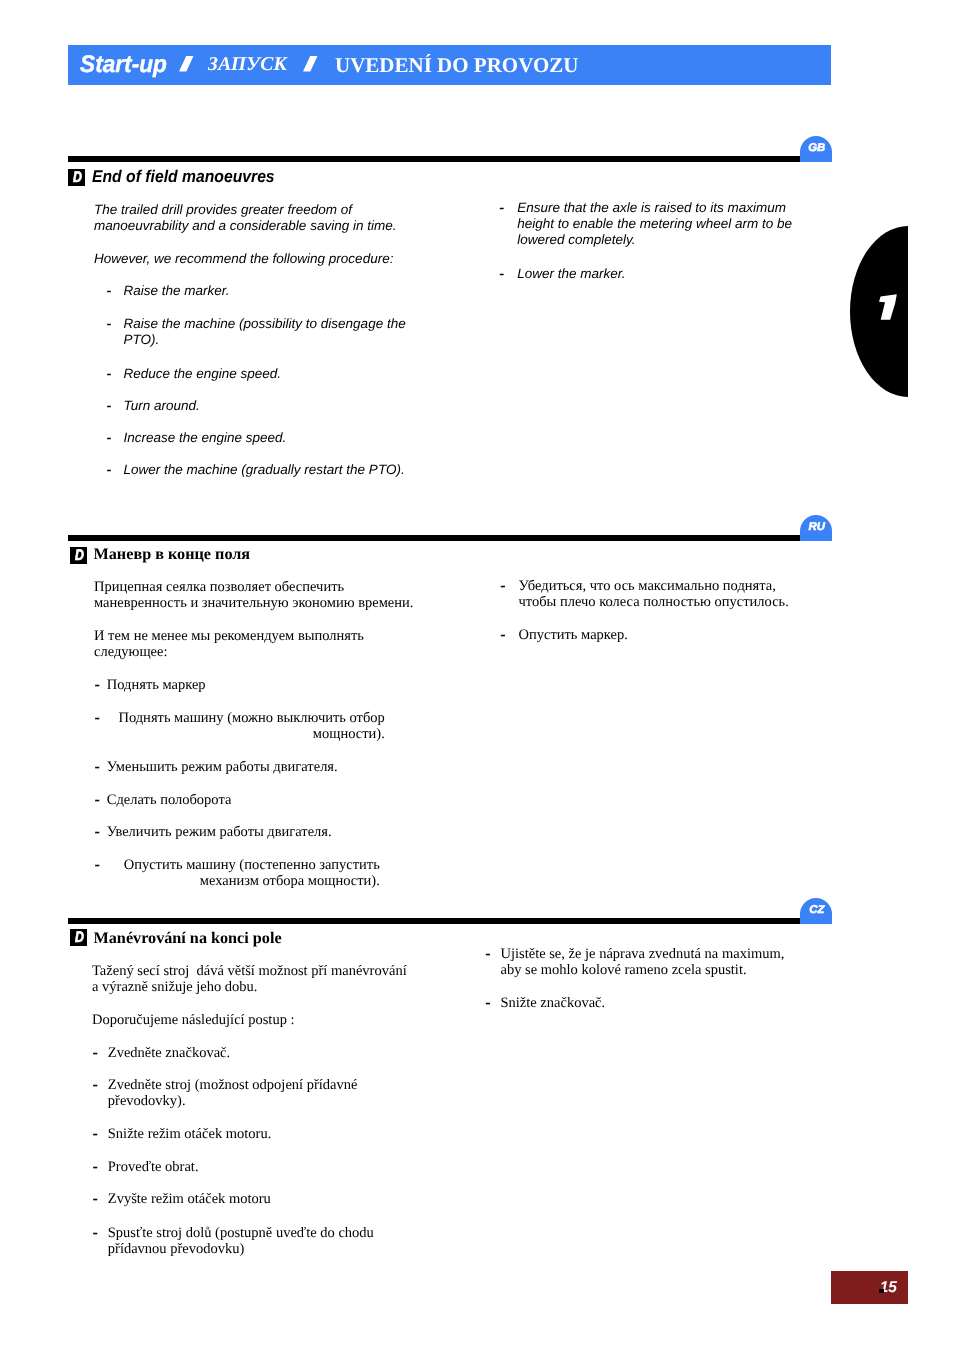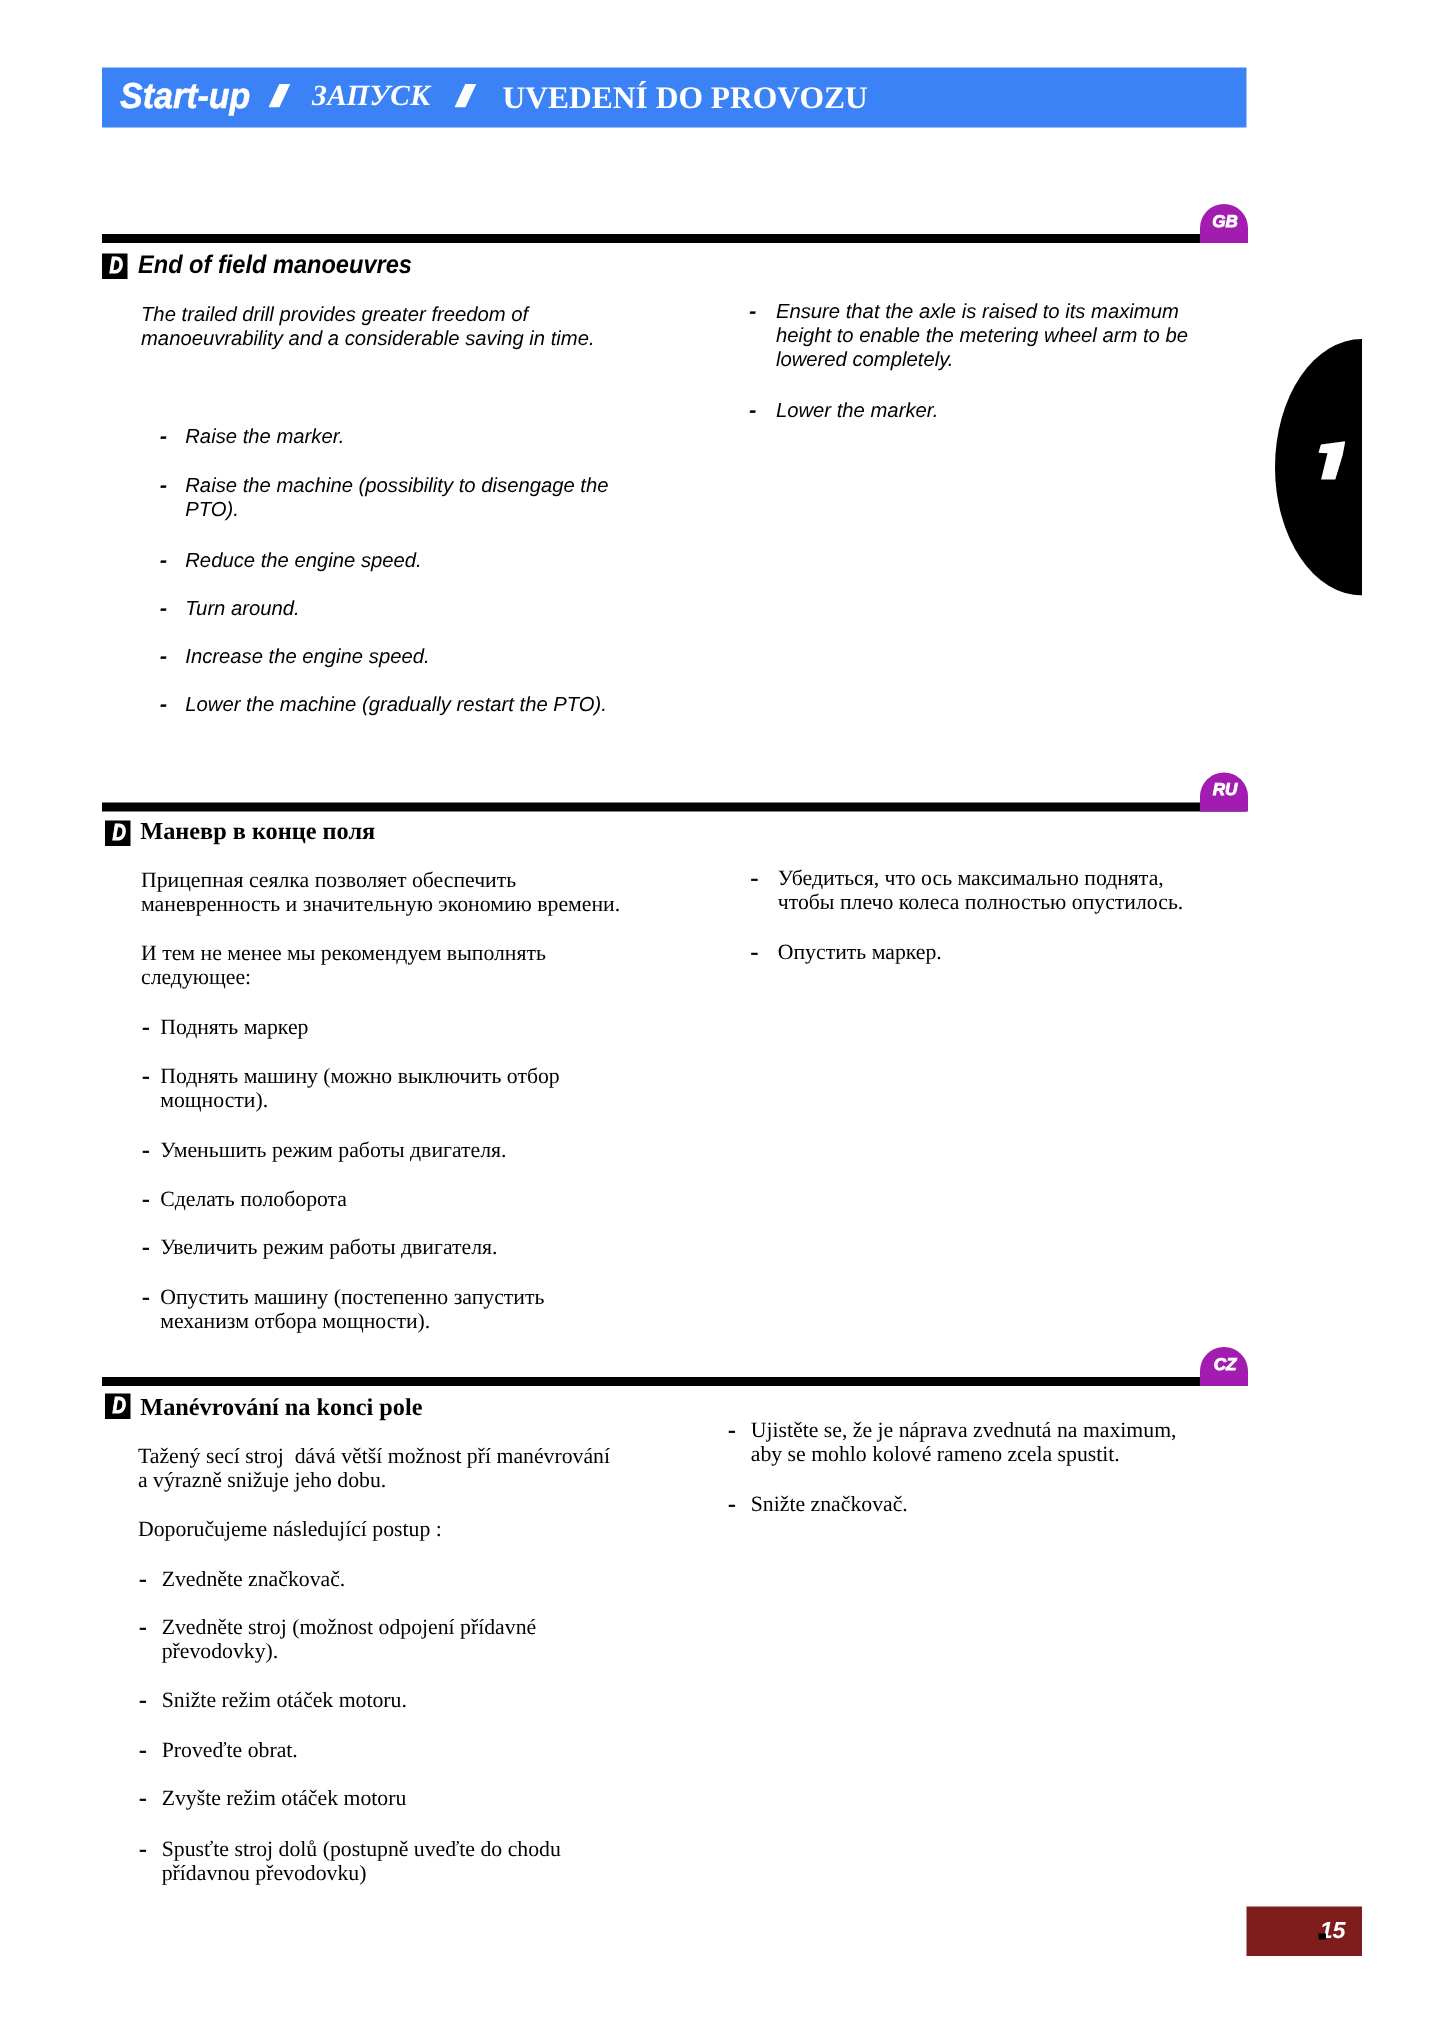--- a/index.html
+++ b/index.html
@@ -46,21 +46,21 @@
   }
   .t-cz {
     left:267px; top:0; line-height:40px;
     font-family:"Liberation Serif", serif; font-weight:bold;
     font-size:21px;
   }
 
   
   .rule { position:absolute; left:68px; width:763px; height:6px; background:#000; }
   .badge {
-    position:absolute; left:800px; width:32px; height:26px; background:#a21caf;
+    position:absolute; left:800px; width:32px; height:26px; background:#3b82f6;
     border-radius:16px 16px 0 0;
     color:#ffffff; font-family:"Liberation Sans", sans-serif;
     font-weight:bold; font-style:italic; font-size:11.4px;
     display:flex; align-items:flex-start; justify-content:center;
     letter-spacing:0px; padding-top:5.9px; padding-left:1.5px;
     box-sizing:border-box; -webkit-text-stroke:0.55px #ffffff;
   }
 
   
   .dbox {
@@ -96,21 +96,21 @@
   .p-serif {
     font-family:"Liberation Serif", serif;
     font-size:14.5px; line-height:16.2px; color:#000;
     margin:0; padding:0;
   }
   .blk { position:absolute; white-space:pre-wrap; }
   .li { position:absolute; }
   .li .dash { position:absolute; left:0; top:0;
     -webkit-text-stroke:0.45px #000000; }
   .li .txt { position:absolute; left:18px; top:0; }
-  .li.ind12 .txt { left:12px; }
+  .li.ind12 .txt { left:12px;text-align:right; }
   .li.ind15 .txt { left:15px; }
   .li.ind17 .txt { left:17px; }
 
   
   .tab {
     position:absolute; left:850px; top:226px;
     width:58px; height:171px;
     color:#ffffff; font-family:"Liberation Sans", sans-serif;
     font-weight:bold; font-style:italic;
   }
@@ -165,20 +165,21 @@
     </svg>
     <span class="tab-num">1</span>
   </div>
 
   <div class="rule" style="top:156px"></div>
   <div class="badge" style="top:136px">GB</div>
   <div class="dbox" style="top:169px"><span>D</span></div>
   <div class="heading-sans" style="top:167.2px">End of field manoeuvres</div>
 
   <div class="blk p-sans" style="left:94px; top:202.2px; width:312px">The trailed drill provides greater freedom of manoeuvrability and a considerable saving in time.</div>
+  <div class="blk p-sans" style="left:94px; top:250.6px; width:330px">However, we recommend the following procedure:</div>
 
   <div class="blk li p-sans ind17" style="left:106.5px; top:283.1px; width:310px">
     <span class="dash">-</span>
     <span class="txt">Raise the marker.</span>
   </div>
   <div class="blk li p-sans ind17" style="left:106.5px; top:315.9px; width:312px">
     <span class="dash">-</span>
     <span class="txt">Raise the machine (possibility to disengage the PTO).</span>
   </div>
   <div class="blk li p-sans ind17" style="left:106.5px; top:365.5px; width:300px">

